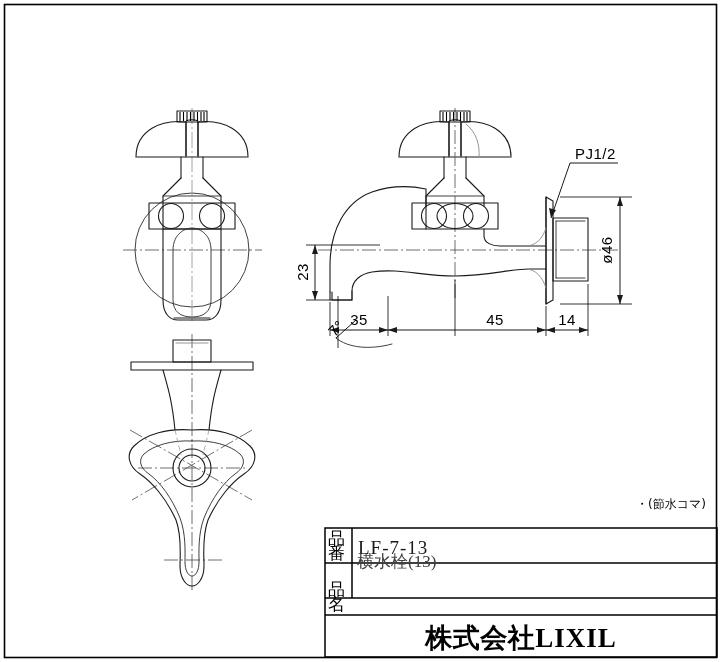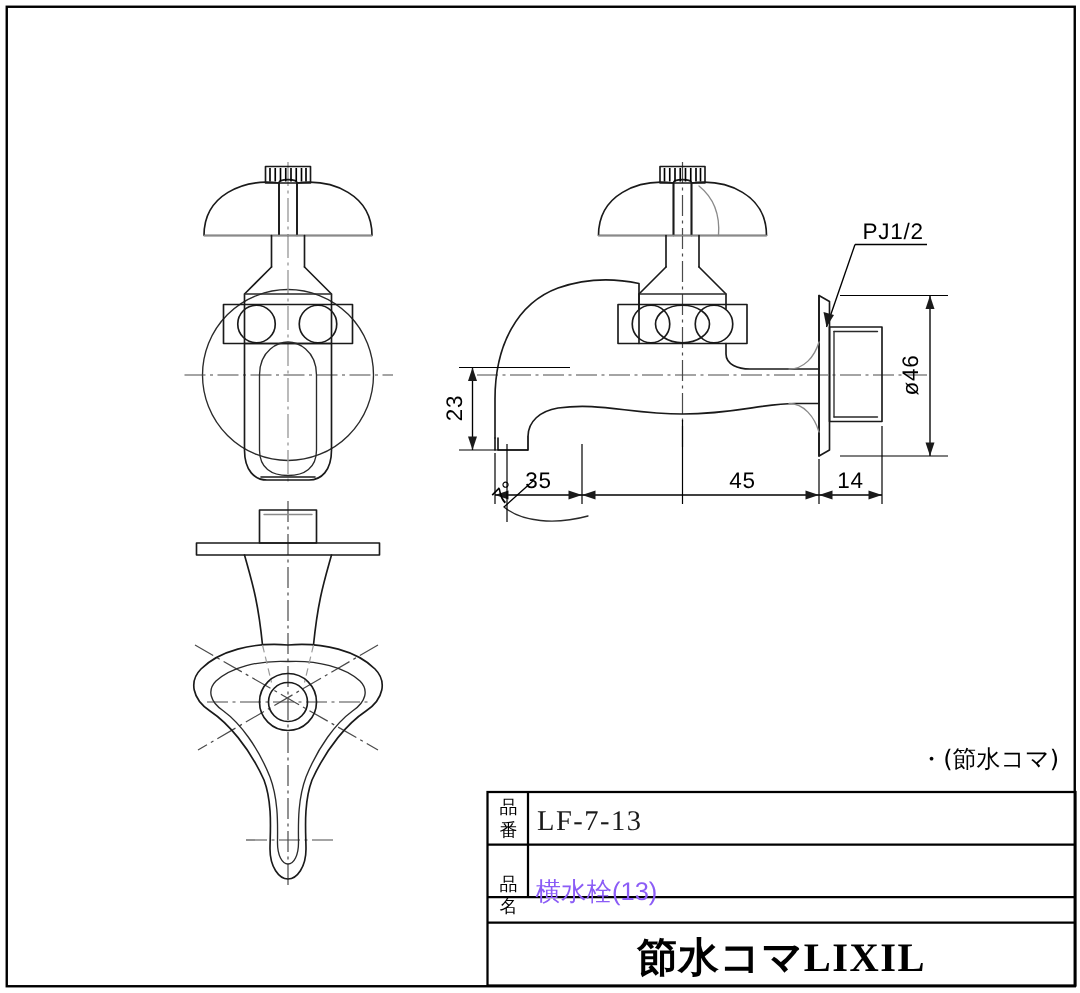--- a/index.html
+++ b/index.html
@@ -97,52 +97,51 @@
   .dim-text {
     font-family: "Liberation Sans", "DejaVu Sans", sans-serif;
     font-size: 15px;
     fill: #000000;
     letter-spacing: 0.5px;
   }
   #note-komа, #note-koma {
     position: absolute;
     right: 14px;
     top: 496px;
-    font-size: 16px;
+    font-size: 12px;
     font-family: "DejaVu Sans", "Liberation Sans", sans-serif;
     color: #000000;
     letter-spacing: 0px;
   }
   #label-hinban, #label-hinmei {
     position: absolute;
     width: 22px;
-    text-align: center;
-    font-size: 12px;
+    font-size: 17px;
     line-height: 15px;
     font-family: "DejaVu Sans", "Liberation Sans", sans-serif;
     color: #000000;
   }
   #label-hinban { left: 328px; top: 531px; }
   #label-hinmei { left: 328px; top: 582px; }
   #value-hinban {
     position: absolute;
     left: 358px;
     top: 537px;
     font-size: 19px;
     letter-spacing: 1px;
     font-family: Liberation Serif, serif;
     color: #1a1a1a;
   }
   #value-hinmei {
     position: absolute;
     left: 357px;
-    top: 583px;
+    top: 550px;
     font-size: 17px;
-    font-family: Liberation Sans, sans-serif;
-    color: #8b5cf6;
+    font-family: Liberation Serif, serif;
+    color: #404040;
   }
   #brand {
     position: absolute;
     left: 325px;
     top: 620px;
     width: 392px;
     text-align: center;
     font-size: 27px;
     font-weight: bold;
     letter-spacing: 0.5px;
@@ -372,15 +371,15 @@
   </svg>
 
   <div id="note-koma">・(節水コマ)</div>
 
   <div id="label-hinban">品番</div>
   <div id="value-hinban">LF-7-13</div>
 
   <div id="label-hinmei">品名</div>
   <div id="value-hinmei">横水栓(13)</div>
 
-  <div id="brand"><span>節水コマ</span><span class="latin">LIXIL</span></div>
+  <div id="brand"><span>株式会社</span><span class="latin">LIXIL</span></div>
 
 </div>
 
 </body></html>

